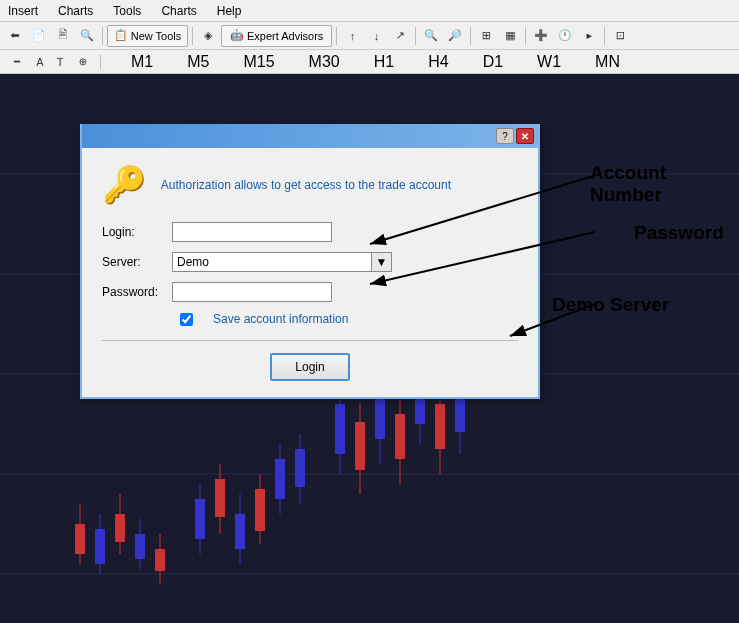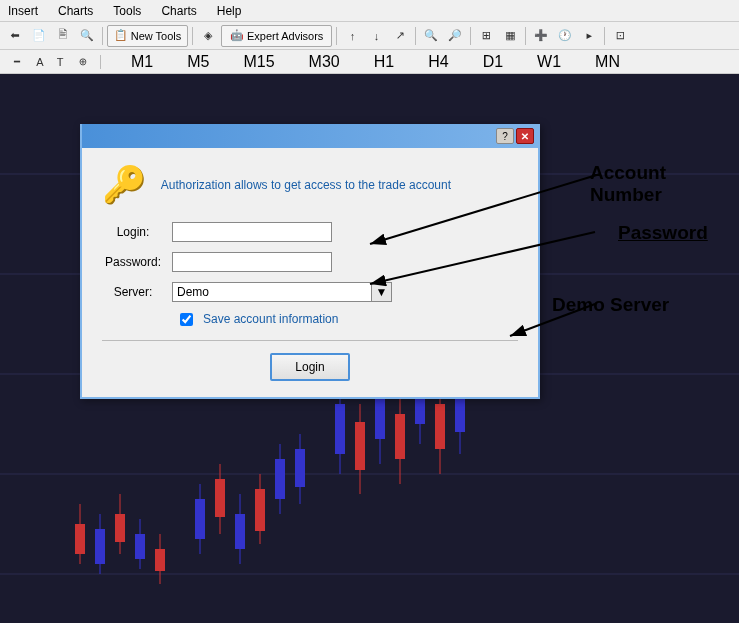--- a/index.html
+++ b/index.html
@@ -183,21 +183,21 @@
       color: #1a5fa8;
     }
 
     .form-row {
       display: flex;
       align-items: center;
       margin-bottom: 10px;
     }
     .form-label {
       width: 70px;
-      text-align: center;
+      text-align: left;
       padding-right: 8px;
       font-size: 12px;
       color: #000;
     }
     .form-input {
       width: 160px;
       height: 20px;
       border: 1px solid #888;
       background: #fff;
       padding: 1px 4px;
@@ -227,21 +227,21 @@
       background: #e8e8e8;
       display: flex;
       align-items: center;
       justify-content: center;
       cursor: pointer;
     }
 
     .checkbox-row {
       display: flex;
       align-items: center;
-      gap: 10px;
+      gap: 20px;
       margin-left: 78px;
       margin-bottom: 14px;
     }
     .checkbox-row input[type=checkbox] {
       width: 13px;
       height: 13px;
     }
     .checkbox-label {
       font-size: 12px;
       color: #1a5fa8;
@@ -448,34 +448,34 @@
         <div class="key-icon">🔑</div>
         <div class="dialog-header-text">Authorization allows to get access to the trade account</div>
       </div>
 
       <div class="form-row">
         <label class="form-label">Login:</label>
         <input class="form-input" type="text" value="" style="">
       </div>
 
       <div class="form-row">
-        <label class="form-label">Password:</label>
-        <input class="form-input" type="password" value="" style="">
-      </div>
-
-      <div class="form-row">
         <label class="form-label">Server:</label>
         <div class="server-select-wrap">
           <input class="server-select" type="text" value="Demo" style="">
           <div class="server-dropdown-btn">
             <span>▼</span>
           </div>
         </div>
       </div>
 
+      <div class="form-row">
+        <label class="form-label">Password:</label>
+        <input class="form-input" type="password" value="" style="">
+      </div>
+
       <div class="checkbox-row">
         <input type="checkbox" checked="" style="">
         <label class="checkbox-label">Save account information</label>
       </div>
 
       <div class="dialog-separator"></div>
 
       <div class="dialog-footer">
         <button class="btn-login">Login</button>
       </div>
@@ -491,15 +491,15 @@
     <line x1="595" y1="230" x2="510" y2="262" stroke="#000" stroke-width="2" marker-end="url(#arrowhead)"></line>
 
     <defs>
       <marker id="arrowhead" markerWidth="8" markerHeight="6" refX="8" refY="3" orient="auto">
         <polygon points="0 0, 8 3, 0 6" fill="#000"></polygon>
       </marker>
     </defs>
   </svg>
 
   <div class="annotation" style="top: 88px; left: 590px;">Account Number</div>
-  <div class="annotation" style="top: 148px; left: 618px; text-decoration: underline;">Password</div>
+  <div class="annotation" style="top: 148px; left: 634px;">Password</div>
   <div class="annotation" style="top: 220px; left: 552px;">Demo Server</div>
 </div>
 
 </body></html>

